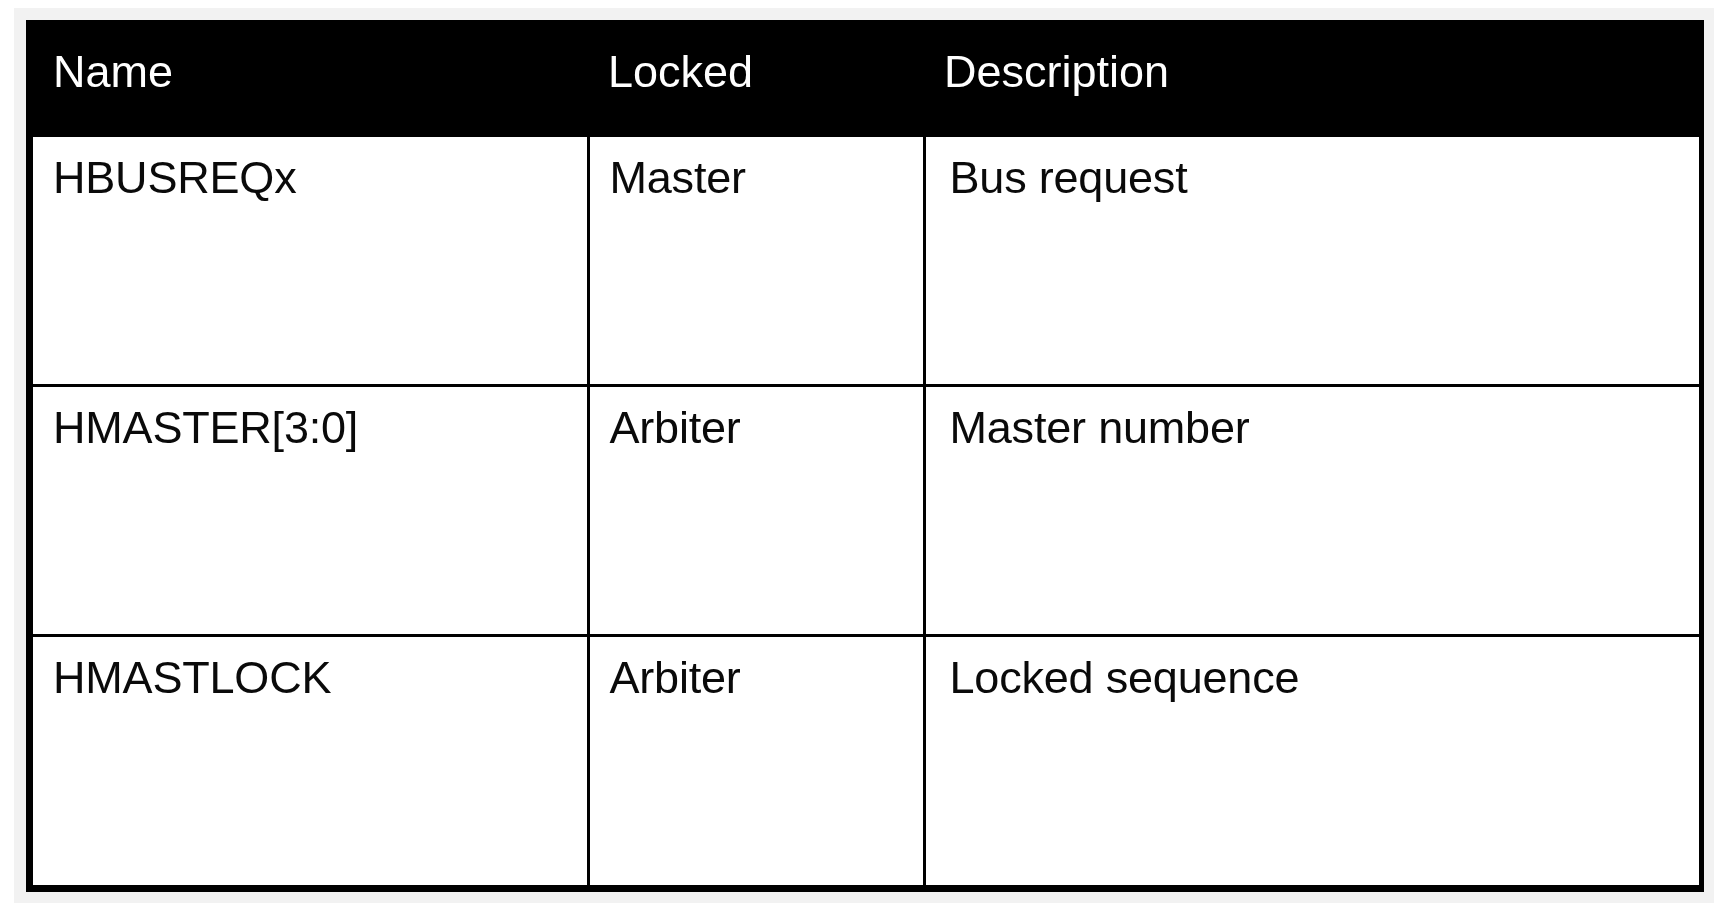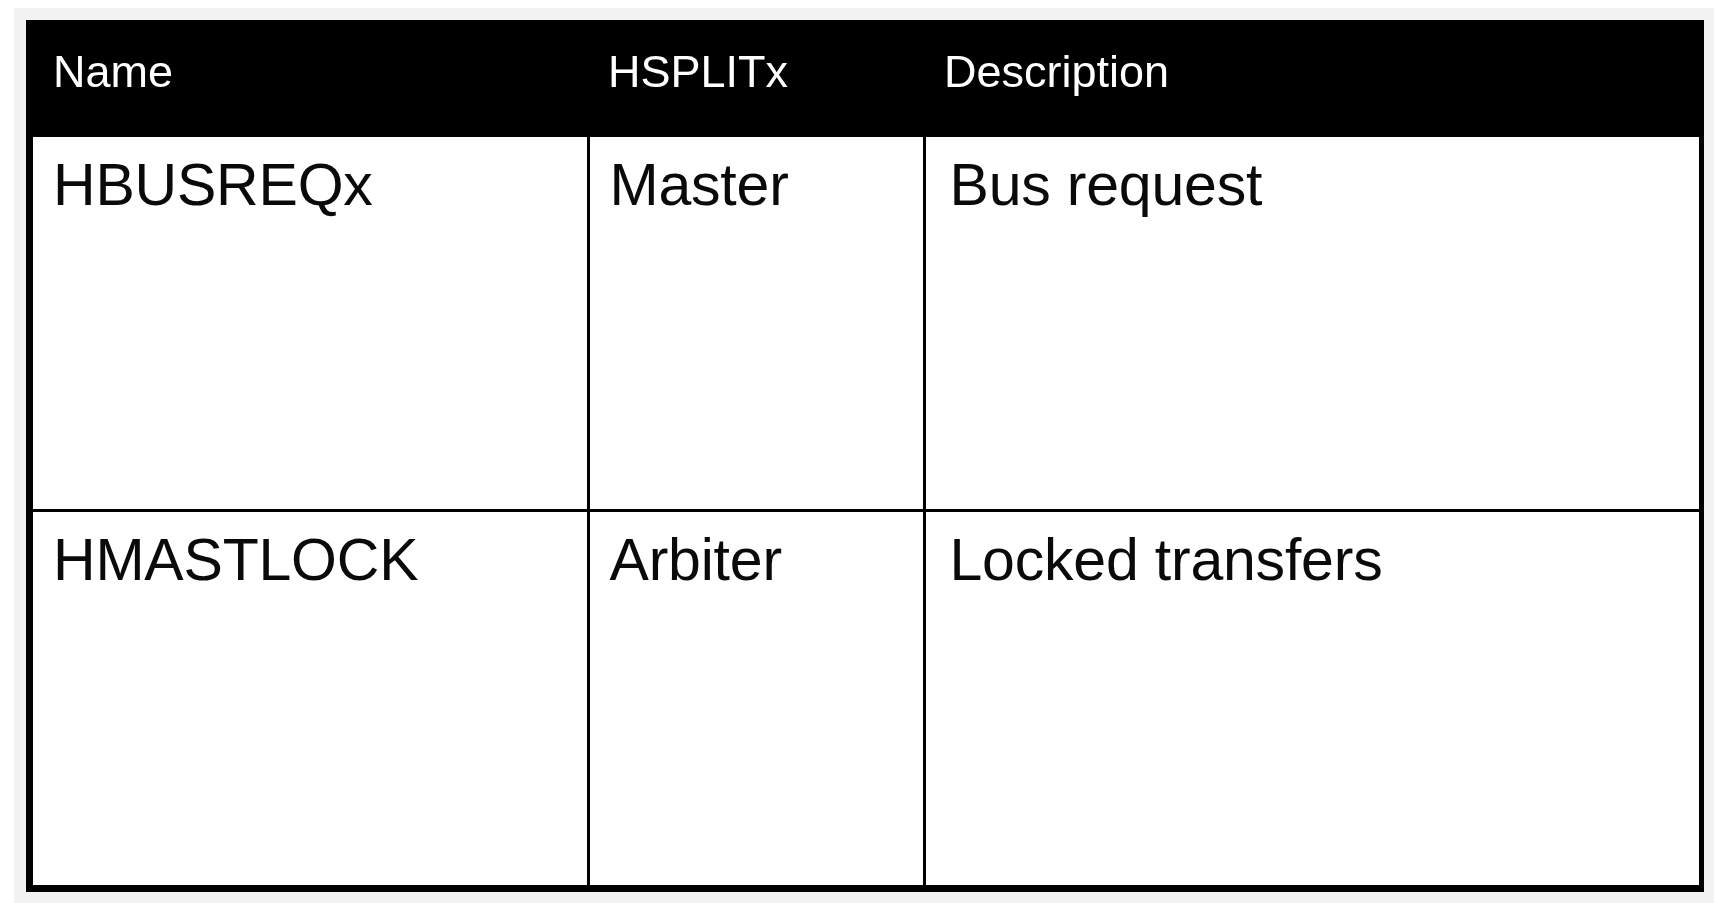--- a/index.html
+++ b/index.html
@@ -68,21 +68,21 @@
     height: 108px;
     box-sizing: border-box;
     border: none;
   }
 
   tbody td {
     background: #ffffff;
     color: #0a0a0a;
     text-align: left;
     vertical-align: top;
-    font-size: 59px;
+    font-size: 45px;
     line-height: 1.18;
     padding: 14px 14px 14px 20px;
     border-top: 3px solid #000000;
     border-right: 3px solid #000000;
     box-sizing: border-box;
     height: 110px;
     letter-spacing: -0.2px;
   }
   tbody td:last-child { border-right: none; padding-left: 24px; }
 
@@ -103,39 +103,44 @@
     <table class="signals">
       <colgroup>
         <col class="c-name">
         <col class="c-source">
         <col class="c-desc">
       </colgroup>
 
       <thead>
         <tr>
           <th>Name</th>
-          <th>HSPLITx</th>
+          <th>Locked</th>
           <th>Description</th>
         </tr>
       </thead>
 
       <tbody>
 
         <tr>
           <td>HBUSREQx</td>
           <td>Master</td>
           <td>Bus request</td>
         </tr>
 
 
 
+        <tr>
+          <td>HMASTER[3:0]</td>
+          <td>Arbiter</td>
+          <td>Master number</td>
+        </tr>
 
         <tr>
           <td>HMASTLOCK</td>
           <td>Arbiter</td>
-          <td>Locked transfers</td>
+          <td>Locked sequence</td>
         </tr>
 
 
       </tbody>
     </table>
   </div>
 </div>
 
 </body></html>

